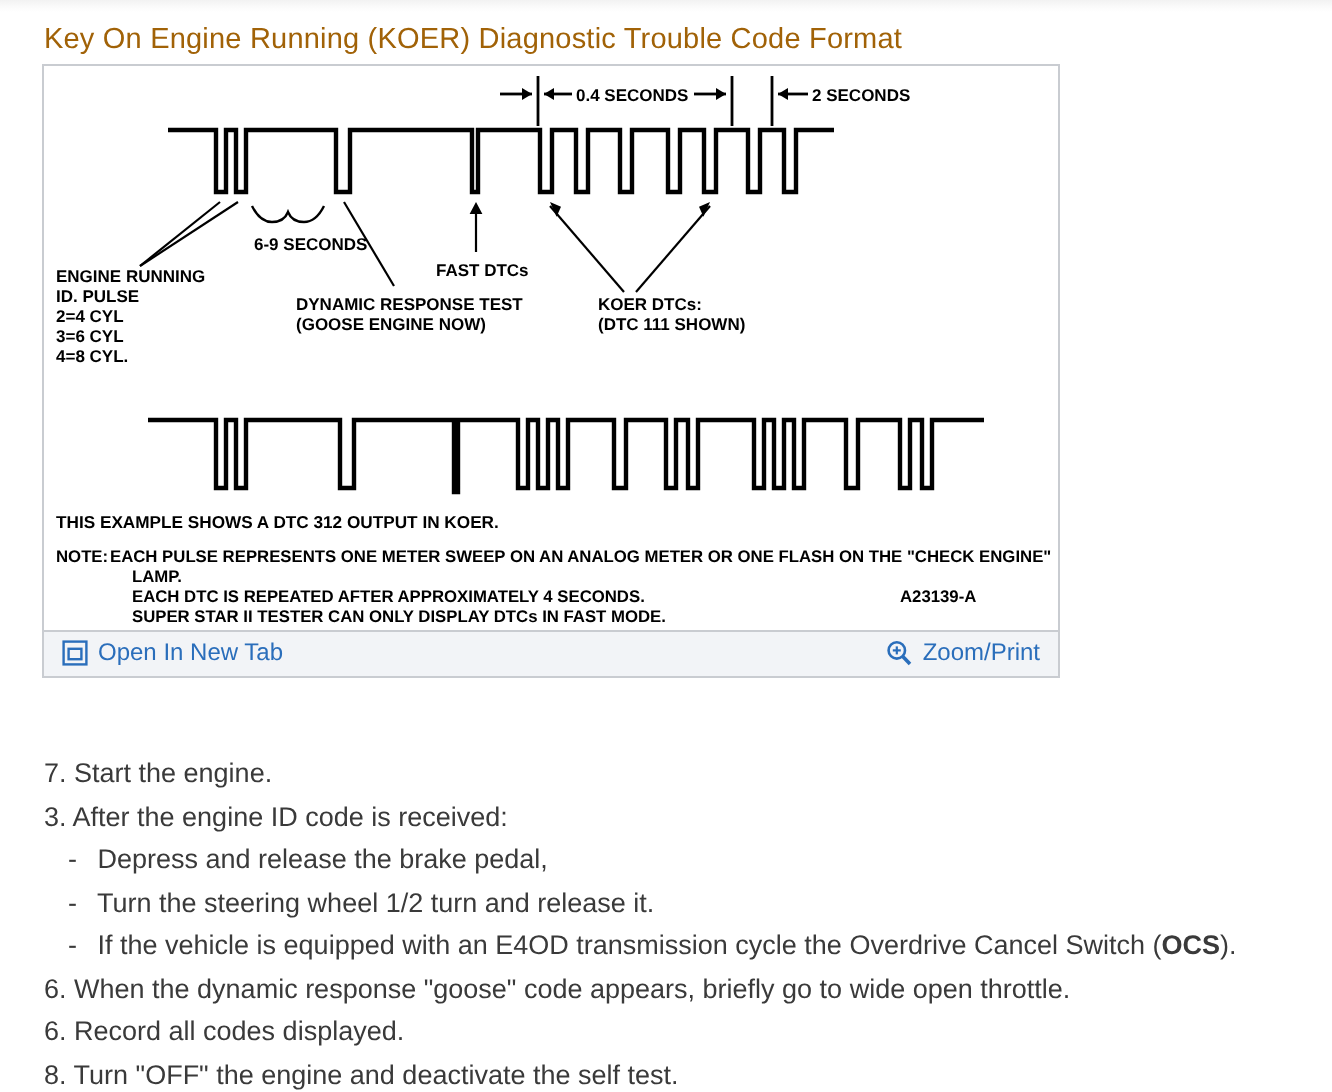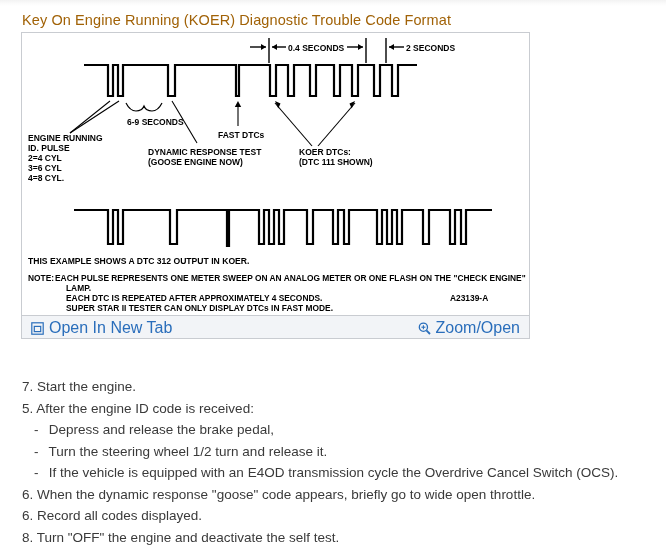--- a/index.html
+++ b/index.html
@@ -55,21 +55,21 @@
     bottom: 0;
     width: 507px;
     height: 23px;
     background: #f2f4f7;
     border-top: 1px solid #c9ccd1;
     box-sizing: border-box;
   }
   .tb-link {
     position: absolute;
     top: 3px;
-    font-size: 16px;
+    font-size: 12px;
     color: #2a6ebb;
     cursor: pointer;
     white-space: nowrap;
     display: flex;
     align-items: center;
     gap: 5px;
   }
   .tb-left { left: 9px; }
   .tb-right { right: 9px; }
   .tb-ico { display: inline-block; width: 13px; height: 13px; line-height: 0; }
@@ -77,21 +77,21 @@
     position: absolute;
     left: 22px;
     top: 376px;
     width: 630px;
     font-size: 13.5px;
     color: #3a3a3a;
   }
   .step-row { line-height: 21.5px; white-space: nowrap; }
   .step-sub { padding-left: 12px; }
   .dash { display: inline-block; width: 11px; }
-  b { font-weight: normal; }
+  b { font-weight: bold; }
 </style>
 </head>
 <body>
 
 <div class="top-strip"></div>
 
 <div class="page-title">Key On Engine Running (KOER) Diagnostic Trouble Code Format</div>
 
 <div class="figure-panel">
   <div class="figure-inner">
@@ -215,27 +215,27 @@
     </div>
     <div class="tb-link tb-right">
       <span class="tb-ico">
         <svg width="13" height="13" viewBox="0 0 13 13" xmlns="http://www.w3.org/2000/svg">
           <circle cx="5.4" cy="5.2" r="4.1" fill="none" stroke="#2a6ebb" stroke-width="1.3"></circle>
           <line x1="8.4" y1="8.3" x2="12" y2="12" stroke="#2a6ebb" stroke-width="1.8"></line>
           <line x1="3.4" y1="5.2" x2="7.4" y2="5.2" stroke="#2a6ebb" stroke-width="1.1"></line>
           <line x1="5.4" y1="3.2" x2="5.4" y2="7.2" stroke="#2a6ebb" stroke-width="1.1"></line>
         </svg>
       </span>
-      <span>Zoom/Open</span>
+      <span>Zoom/Print</span>
     </div>
   </div>
 </div>
 
 <div class="steps">
     <div class="step-row"><span>7. Start the engine.</span></div>
-    <div class="step-row"><span>5. After the engine ID code is received:</span></div>
+    <div class="step-row"><span>3. After the engine ID code is received:</span></div>
     <div class="step-row step-sub"><span class="dash">-</span><span> Depress and release the brake pedal,</span></div>
     <div class="step-row step-sub"><span class="dash">-</span><span> Turn the steering wheel 1/2 turn and release it.</span></div>
     <div class="step-row step-sub"><span class="dash">-</span><span> If the vehicle is equipped with an E4OD transmission cycle the Overdrive Cancel Switch (</span><b>OCS</b><span>).</span></div>
     <div class="step-row"><span>6. When the dynamic response "goose" code appears, briefly go to wide open throttle.</span></div>
     <div class="step-row"><span>6. Record all codes displayed.</span></div>
     <div class="step-row"><span>8. Turn "OFF" the engine and deactivate the self test.</span></div>
   </div>
 
 </body></html>

